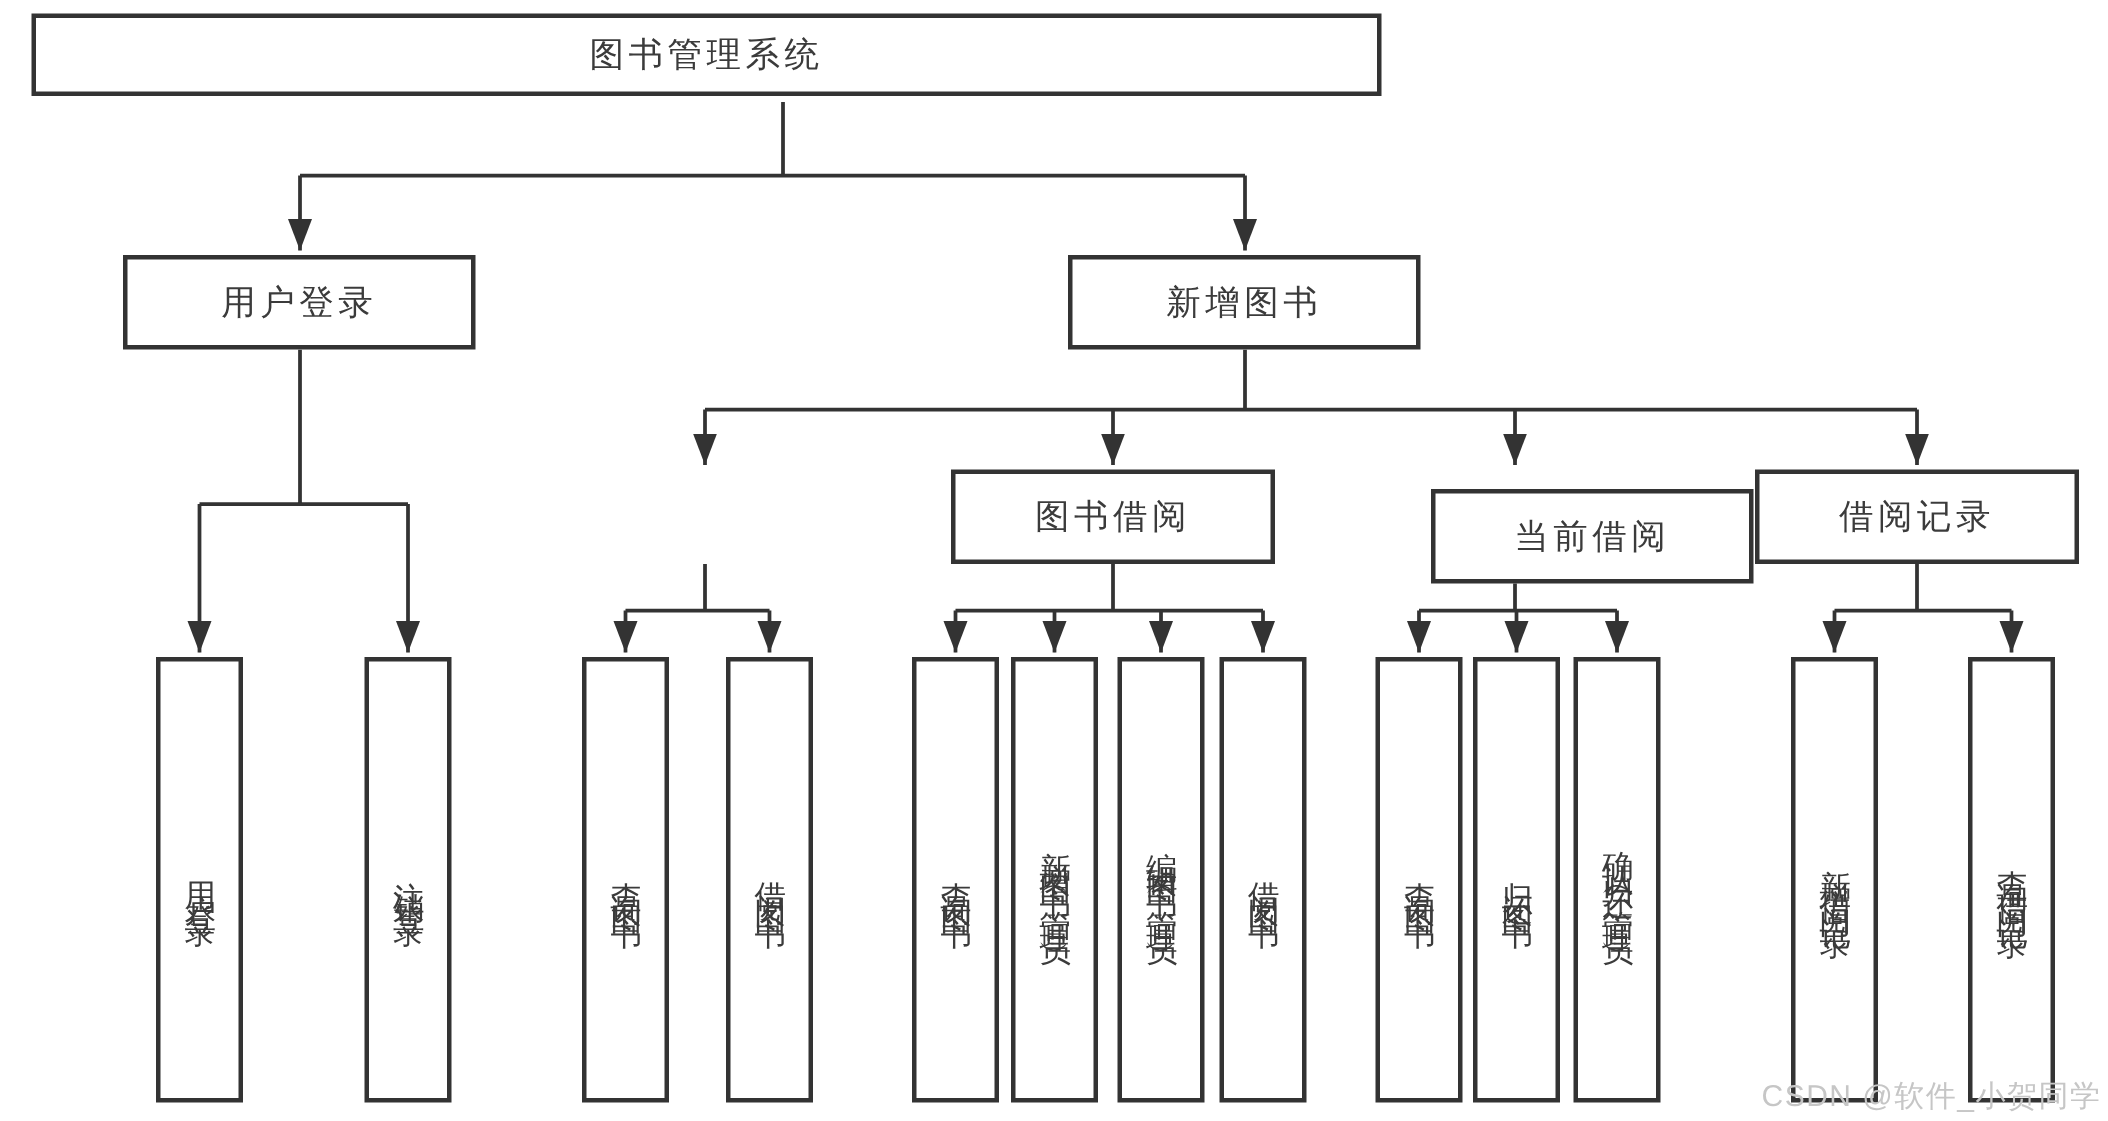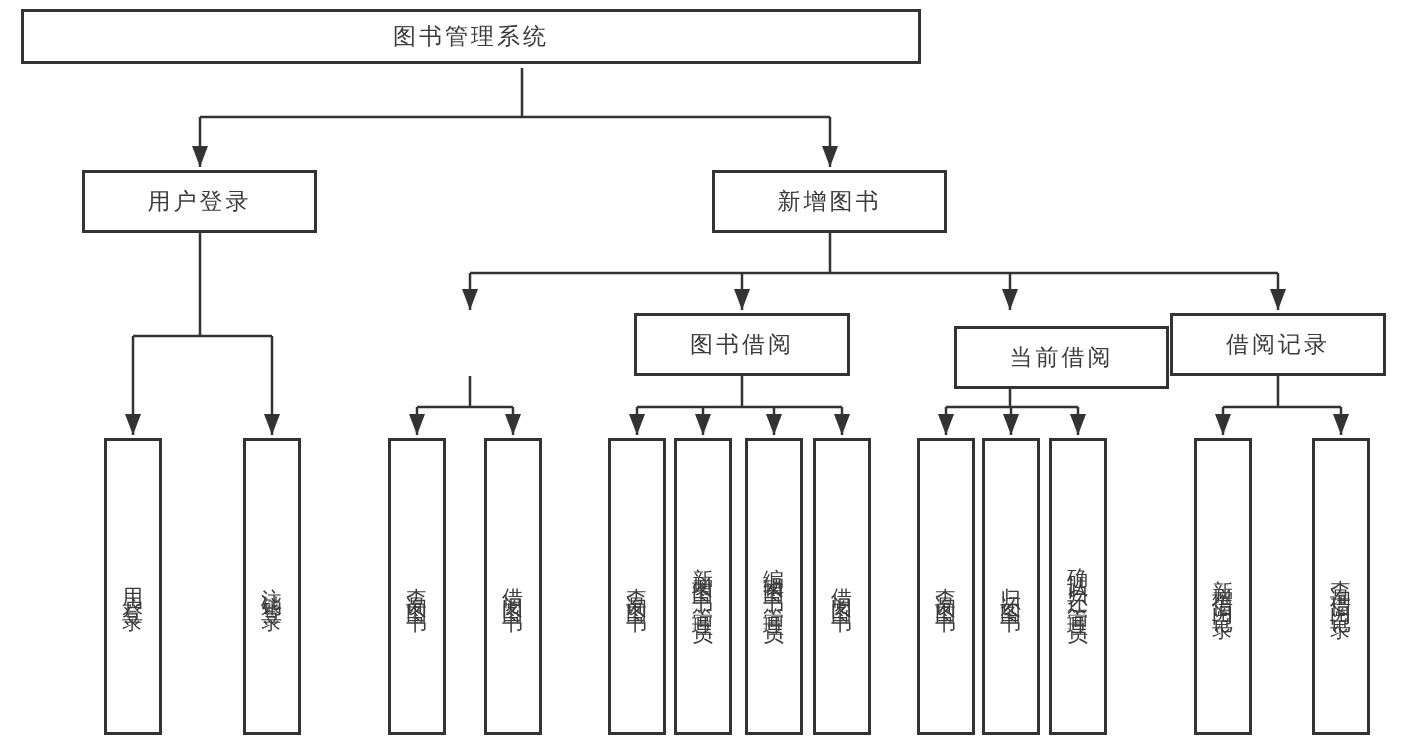--- a/index.html
+++ b/index.html
@@ -115,14 +115,15 @@
   <div class="vbox" style="left:745px;">编辑图书（管理员）</div>
   <div class="vbox" style="left:813px;">借阅图书</div>
 
   <div class="vbox" style="left:917px;">查询图书</div>
   <div class="vbox" style="left:982px;">归还图书</div>
   <div class="vbox" style="left:1049px;">确认归还（管理员）</div>
 
   <div class="vbox" style="left:1194px;">新增借阅记录</div>
   <div class="vbox" style="left:1312px;">查询借阅记录</div>
 
+  <div class="watermark">CSDN @软件_小贺同学</div>
 
 </div>
 
 </body></html>

